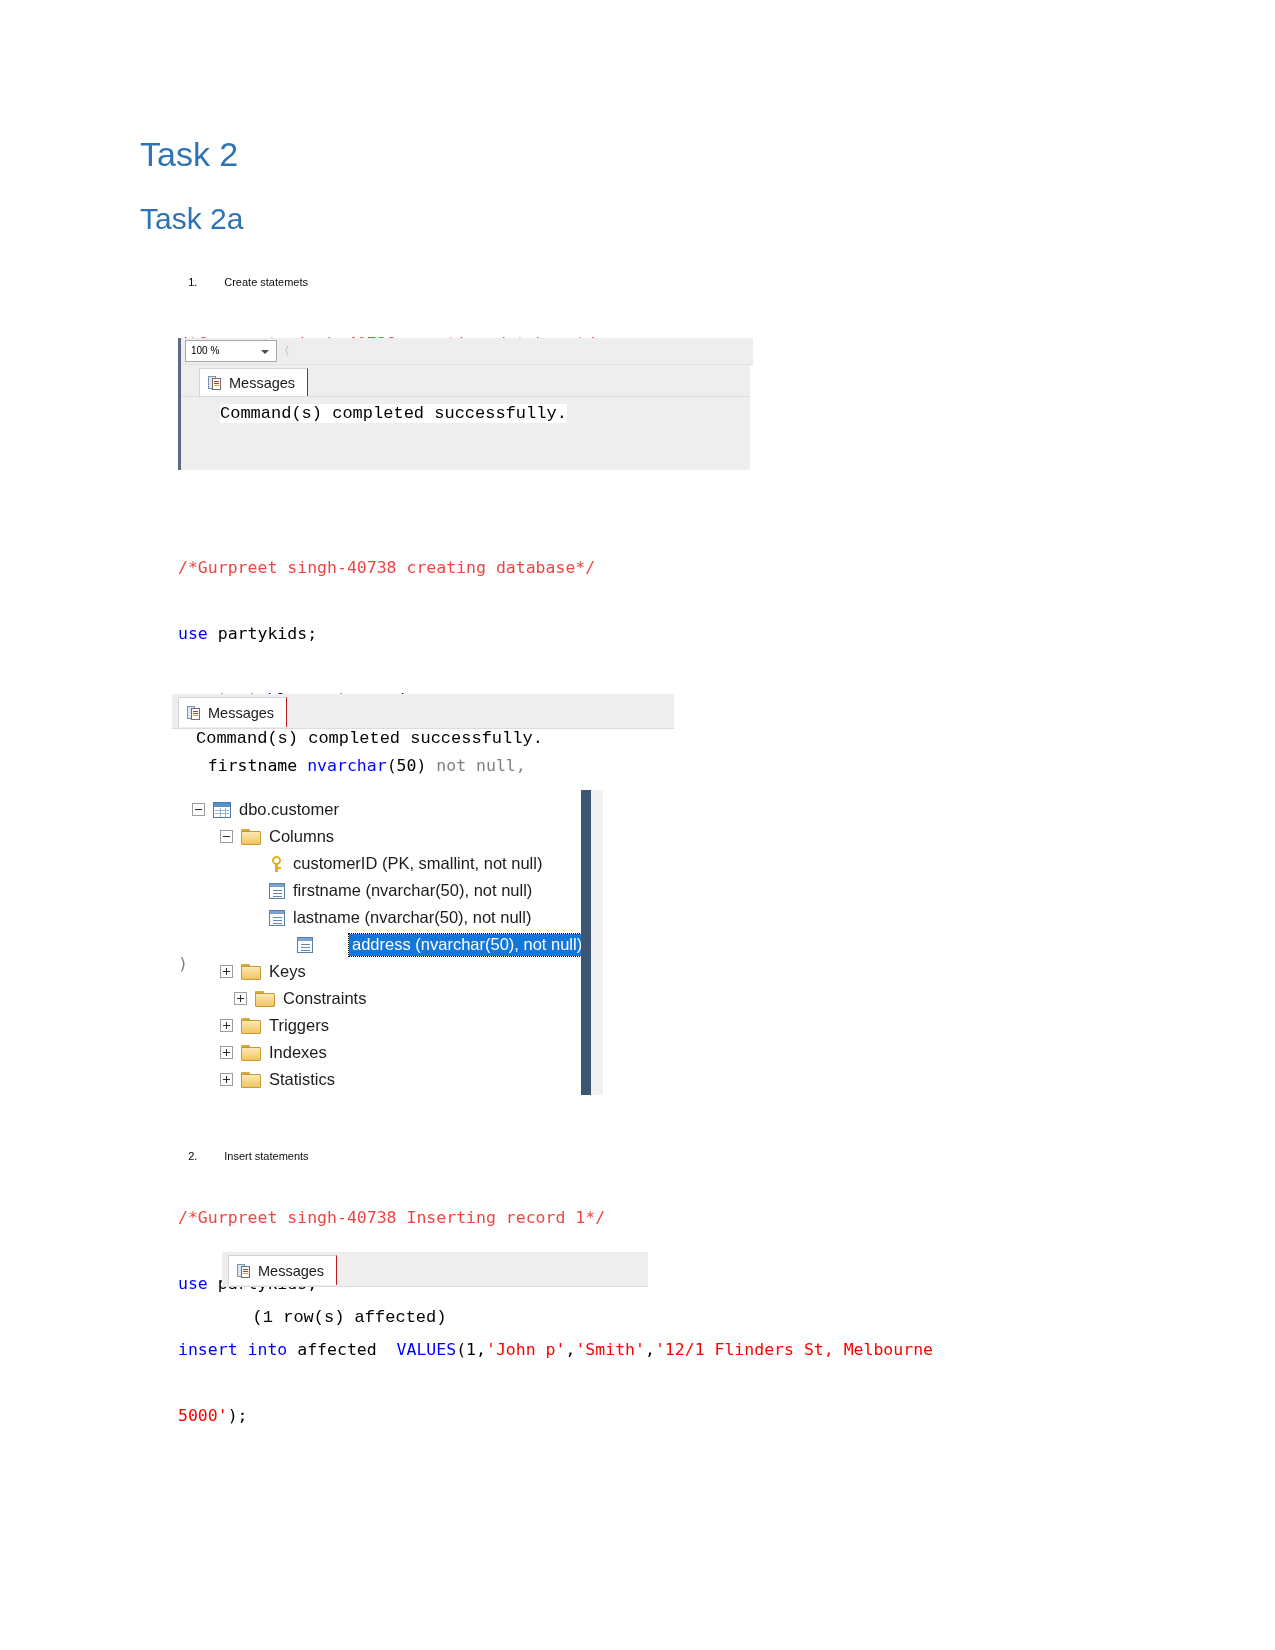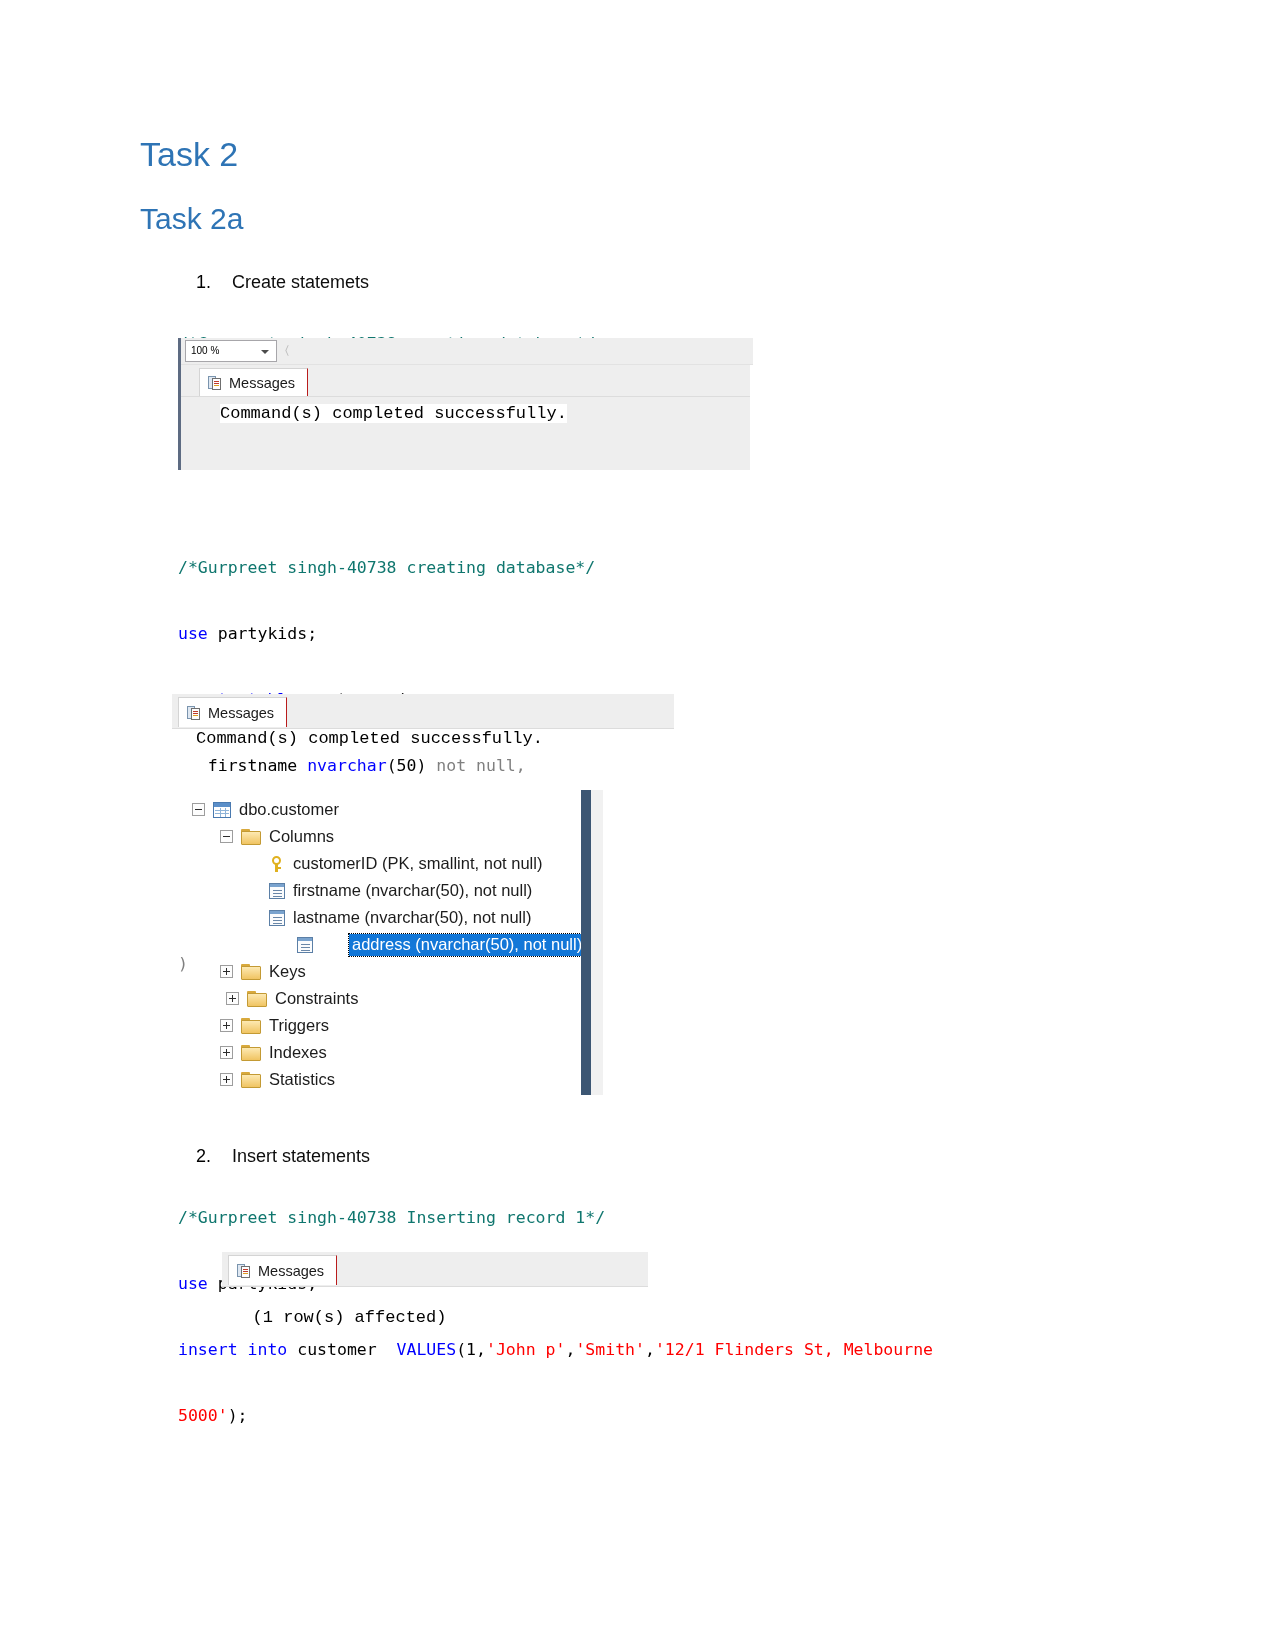--- a/index.html
+++ b/index.html
@@ -41,41 +41,41 @@
     font-size: 30px;
     font-weight: 400;
     color: #2e74b5;
     line-height: 38px;
     white-space: pre;
   }
 
   
   .listitem {
     position: absolute;
-    font-size: 18px;
+    font-size: 11px;
     color: #0d0d0d;
     line-height: 22px;
     white-space: pre;
   }
   .listitem .num {
     display: inline-block;
     width: 36px;
   }
 
   
   .code {
     position: absolute;
     font-family: "DejaVu Sans Mono", monospace;
     font-size: 16.5px;
     line-height: 22px;
     white-space: pre;
     color: #000000;
   }
   .kw   { color: #0000ff; }
-  .cmt  { color: #0f766e; text-align: right; }
+  .cmt  { color: #ef4444; text-align: right; }
   .gray { color: #808080; }
   .str  { color: #ff0000; }
   .num  { color: #000000; }
 
   
   .ssms {
     position: absolute;
     background: #eeeeee;
     box-sizing: border-box;
   }
@@ -511,21 +511,21 @@
 
     <div class="trow" style="left:34px; top:168px;">
       <span class="expander plus"></span>
       <span class="folder">
           <span class="tab-f"></span>
           <span class="body-f"></span>
         </span>
       <span class="tlabel">Keys</span>
     </div>
 
-    <div class="trow" style="left:40px; top:195px;">
+    <div class="trow" style="left:48px; top:195px;">
       <span class="expander plus"></span>
       <span class="folder">
           <span class="tab-f"></span>
           <span class="body-f"></span>
         </span>
       <span class="tlabel">Constraints</span>
     </div>
 
     <div class="trow" style="left:34px; top:222px;">
       <span class="expander plus"></span>
@@ -560,21 +560,21 @@
     <div class="thumb" style="left:0; top:0; width:10px; height:305px;"></div>
   </div>
 
   <div class="listitem" style="left:176px; top:1123px;">
     <span class="num">2.</span><span>Insert statements</span>
   </div>
 
   <div class="code" style="left:178px; top:1163px;">
     <div><span class="cmt">/*Gurpreet singh-40738 Inserting record 1*/</span></div>
     <div><span class="kw">use</span><span> partykids;</span></div>
-    <div><span class="kw">insert into</span><span> customer  </span><span class="kw">VALUES</span><span>(</span><span class="num">1</span><span>,</span><span class="str">'John p'</span><span>,</span><span class="str">'Smith'</span><span>,</span><span class="str">'12/1 Flinders St, Melbourne</span></div>
+    <div><span class="kw">insert into</span><span> affected  </span><span class="kw">VALUES</span><span>(</span><span class="num">1</span><span>,</span><span class="str">'John p'</span><span>,</span><span class="str">'Smith'</span><span>,</span><span class="str">'12/1 Flinders St, Melbourne</span></div>
     <div><span class="str">5000'</span><span>);</span></div>
   </div>
 
   <div class="ssms" style="left:222px; top:1252px; width:426px; height:34px;">
     <div class="tabstrip" style="left:0; top:0; width:426px; height:34px;">
       <div class="tab" style="left:6px; top:3px; height:30px;">
         <span class="msg-icon">
           <span class="back"></span>
             <span class="front"></span>
           <span class="l1"></span>

